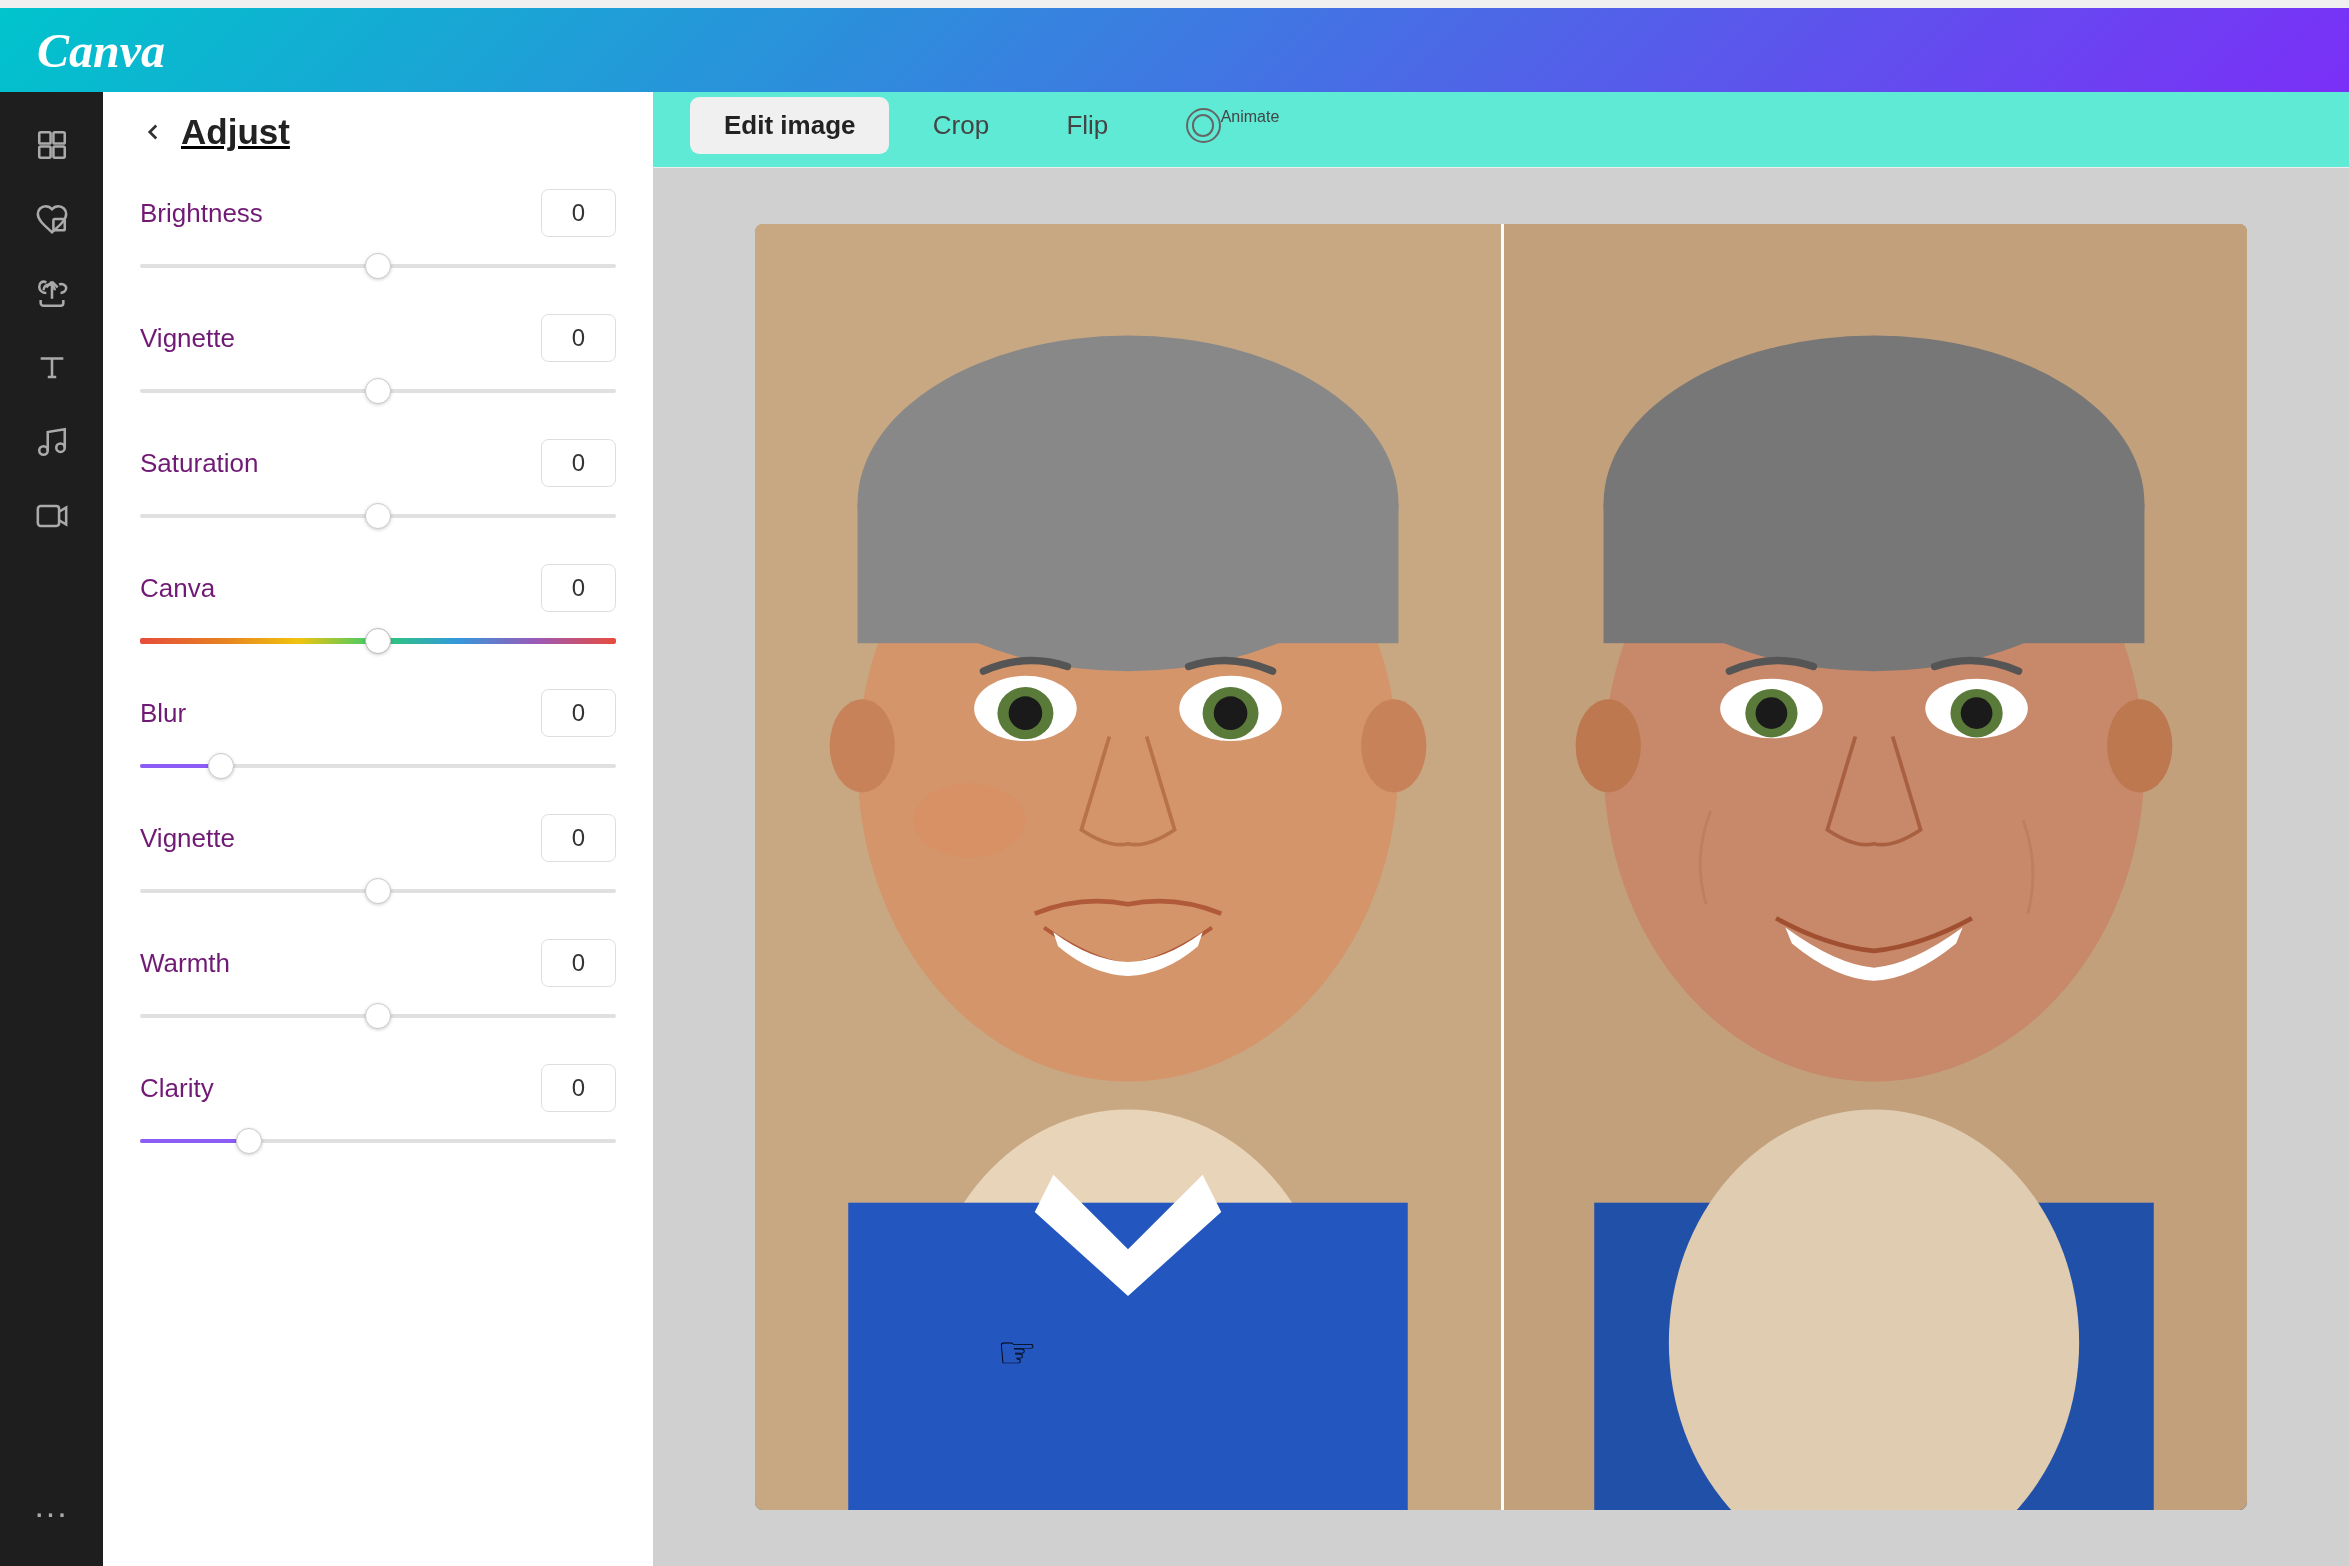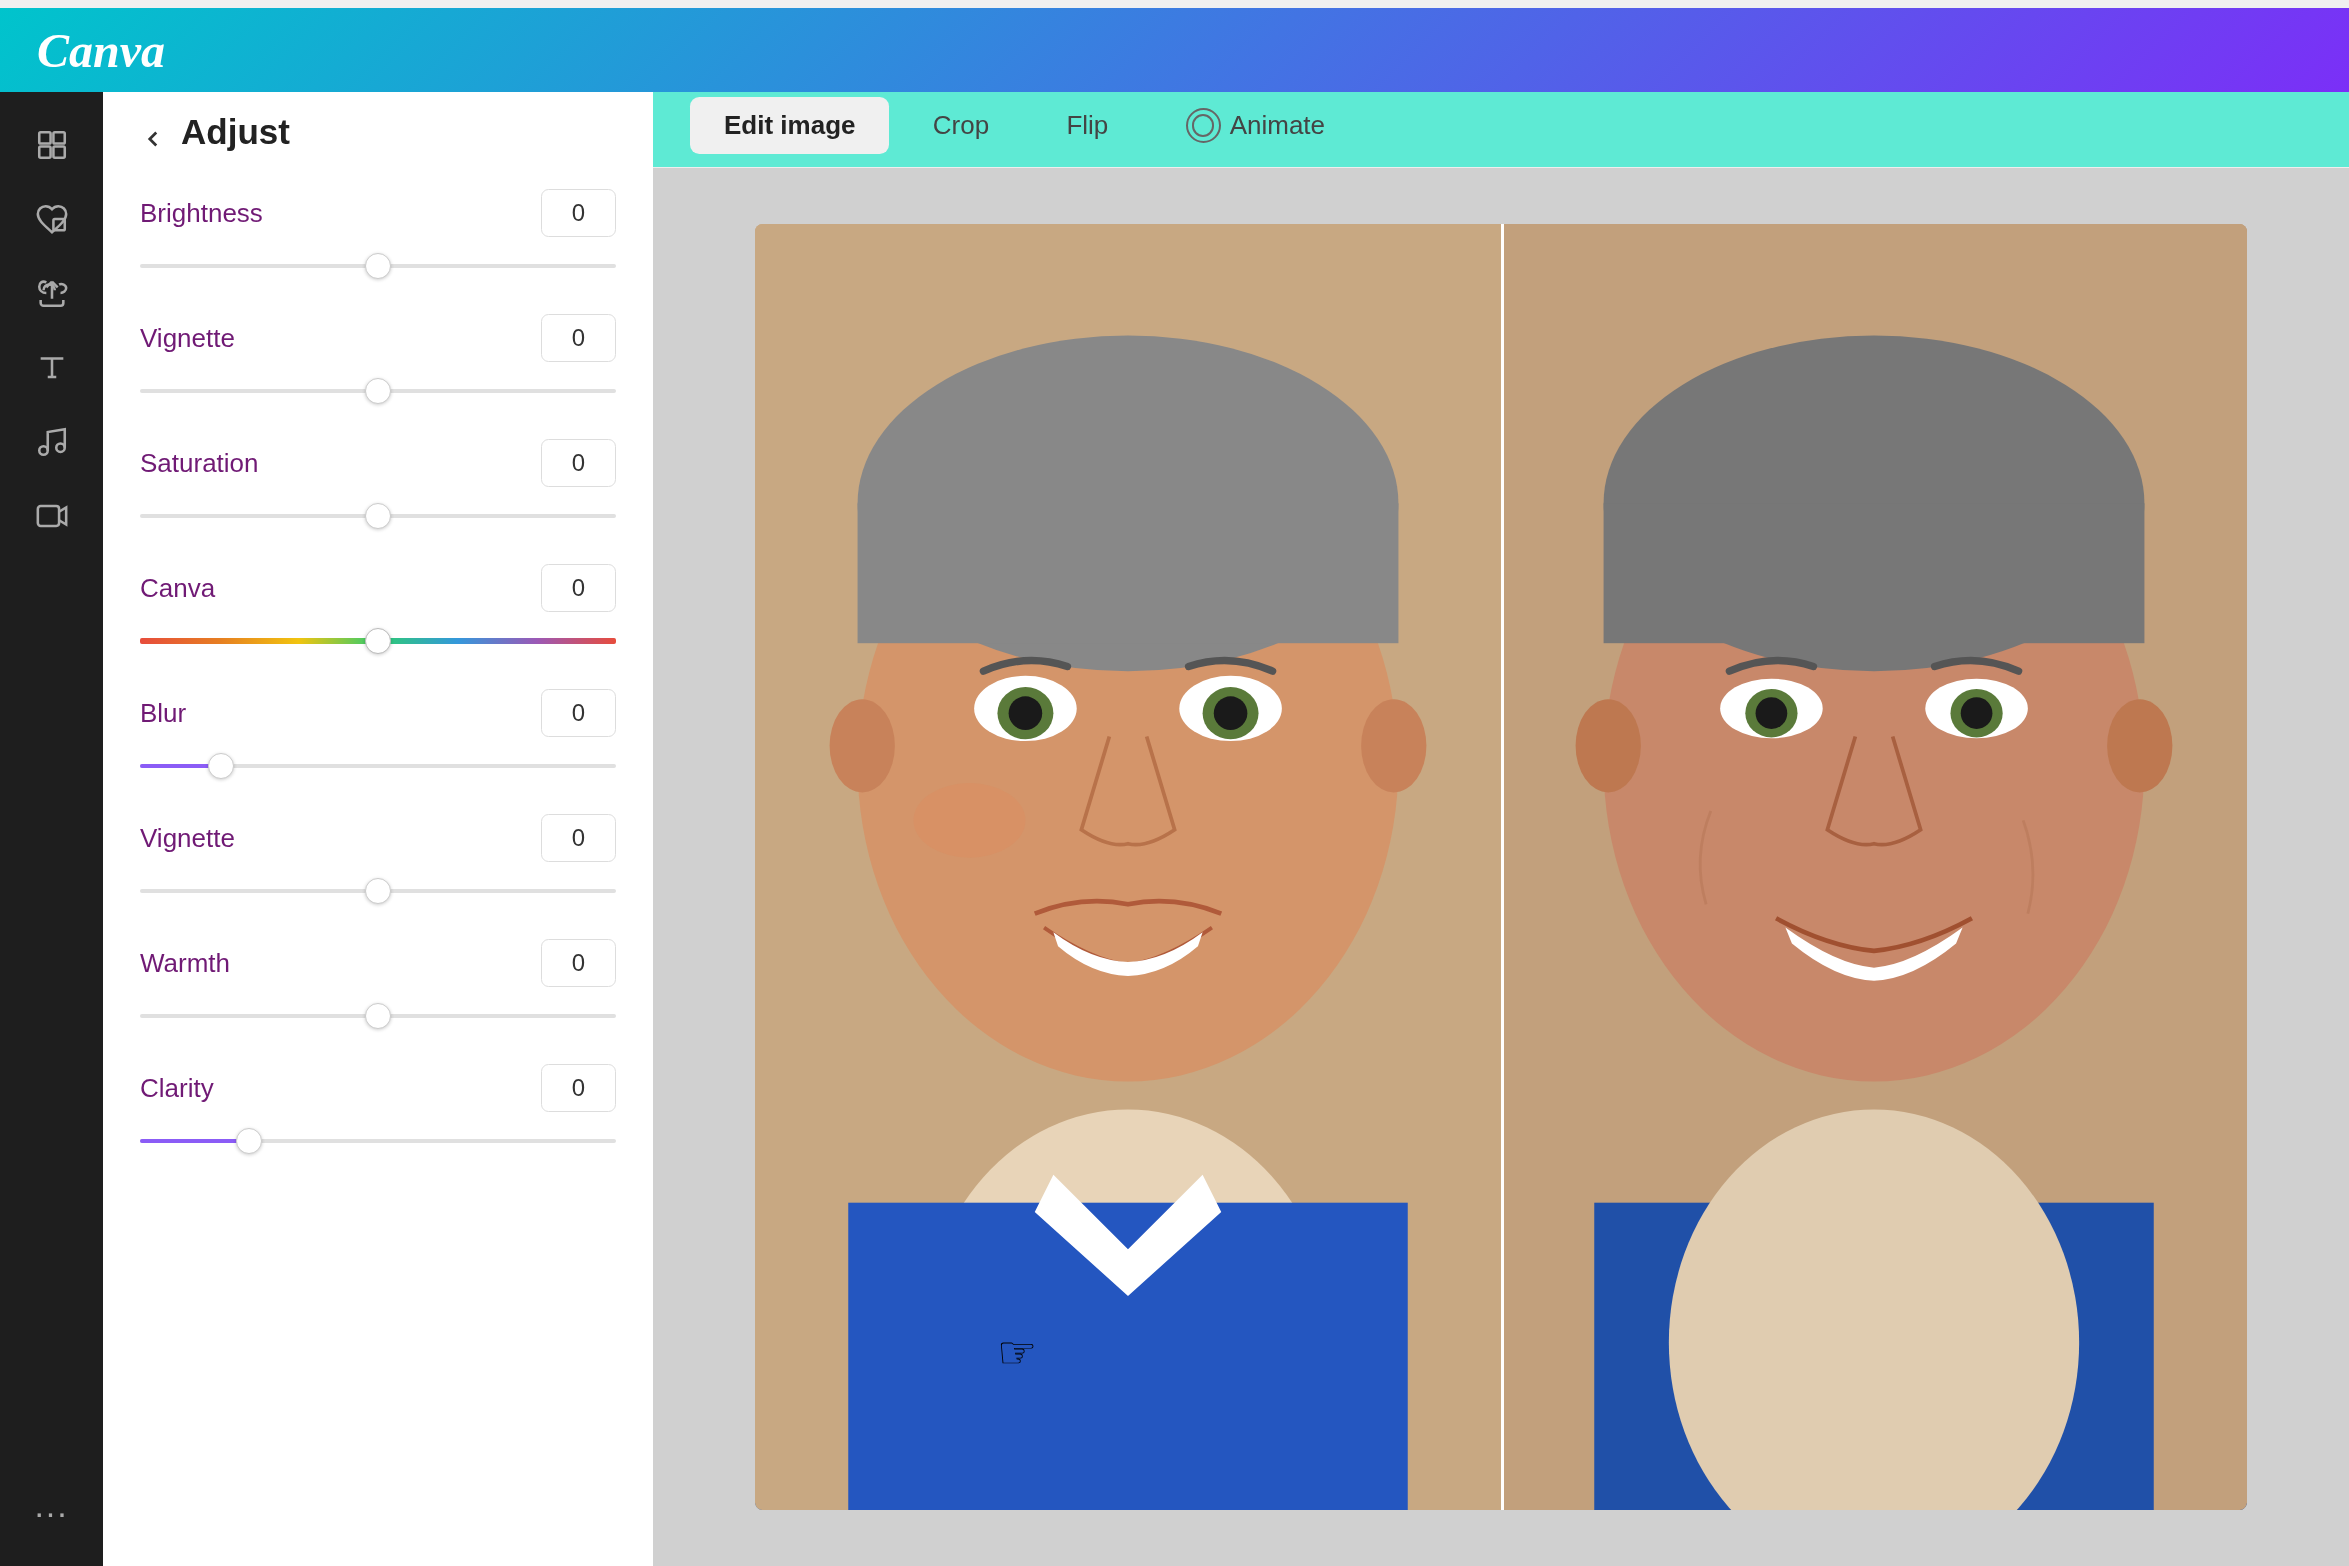--- a/index.html
+++ b/index.html
@@ -56,23 +56,24 @@
       position: absolute;
       top: 84px; left: 103px;
       width: 550px;
       height: calc(1566px - 84px);
       background: #fff;
       overflow-y: auto;
       padding: 28px 37px;
     }
     .panel-header {
       display: flex;
-      align-items: flex-end;
+      align-items: center;
       gap: 15px;
       margin-bottom: 37px;
+      text-decoration: underline;
     }
     .back-btn {
       display: flex;
       align-items: center;
       justify-content: center;
       cursor: pointer;
       color: #333;
     }
     .panel-title {
       font-size: 35px;
@@ -168,25 +169,25 @@
       color: #444;
       font-weight: 500;
     }
     .toolbar-btn.active {
       background: #f0f0f0;
       color: #222;
       font-weight: 600;
     }
     .toolbar-animate {
       display: flex;
-      align-items: center;
-      gap: 9px;
+      align-items: flex-start;
+      gap: 0;
       padding: 13px 34px;
       color: #444;
-      font-size: 26px;
+      font-size: 16px;
       cursor: pointer;
     }
     .animate-icon {
       width: 35px;
       height: 35px;
       border-radius: 50%;
       border: 2.8px solid #666;
       position: relative;
       display: flex;
       align-items: center;

